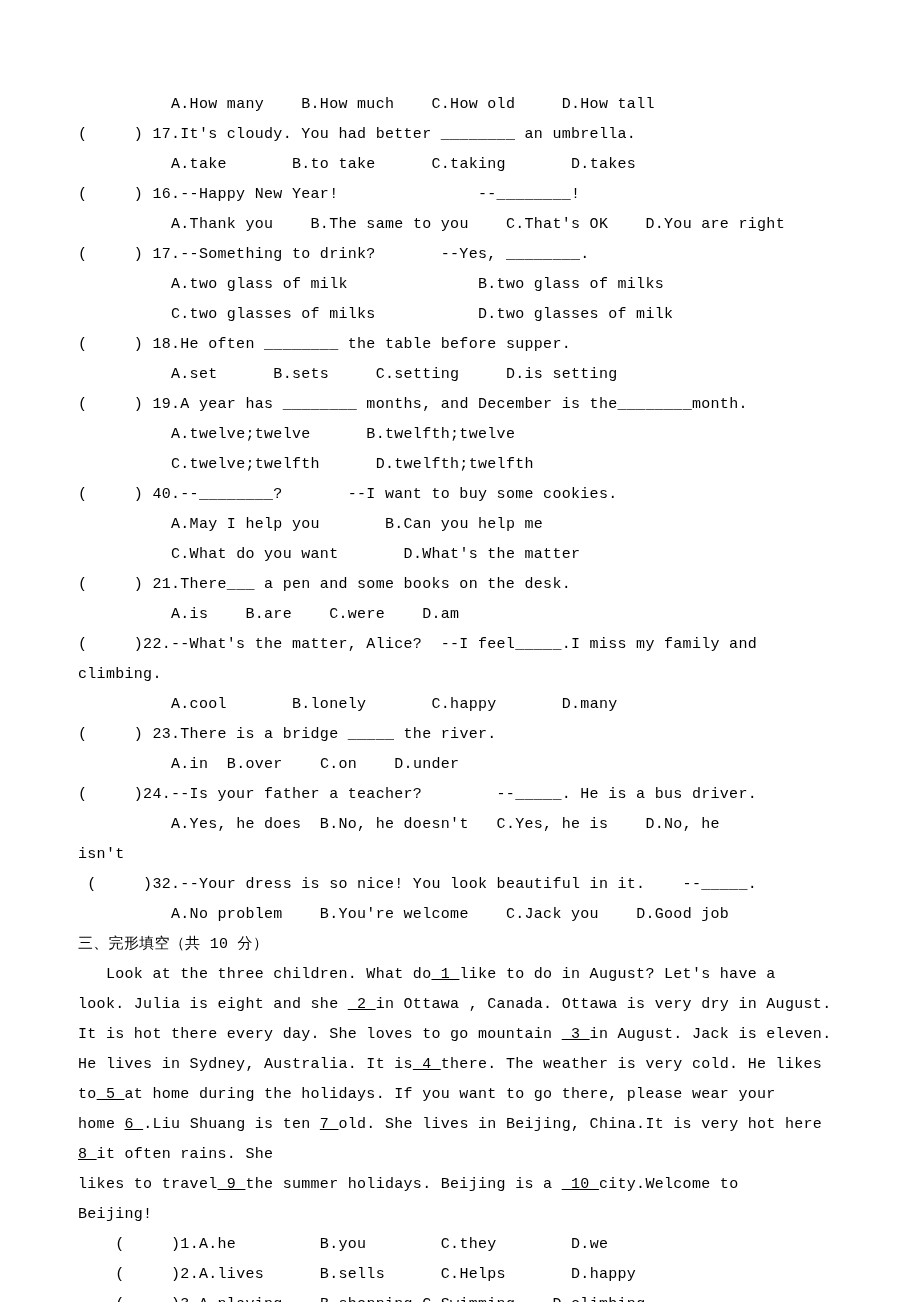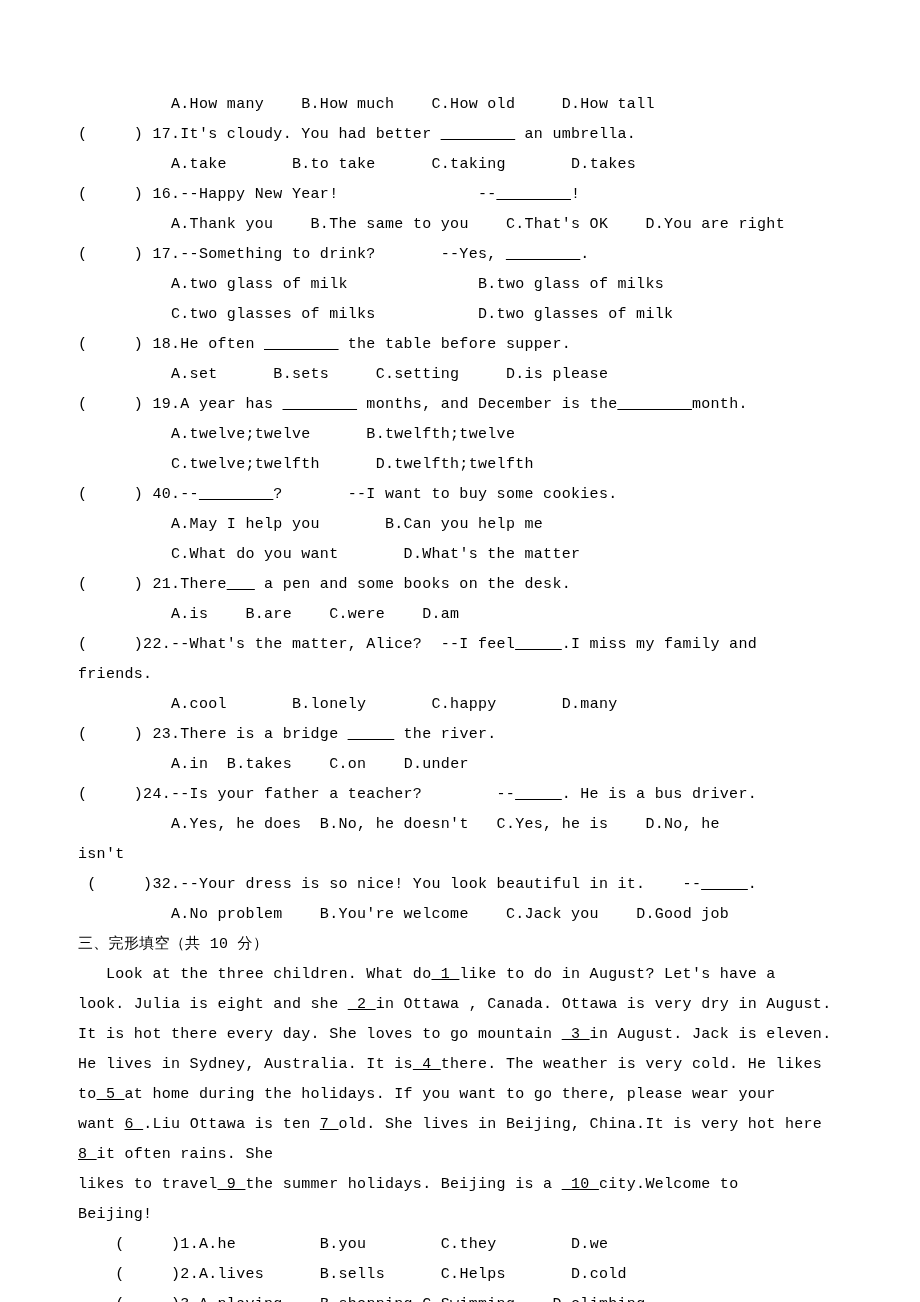--- a/index.html
+++ b/index.html
@@ -12,21 +12,20 @@
       line-height: 2.0;
       color: #000;
       box-sizing: border-box;
       background: #fff;
     }
     .line {
       white-space: pre-wrap;
       letter-spacing: 0.3px;
     }
     .blank {
-      text-decoration: underline;
     }
     .u {
       text-decoration: underline;
     }
   </style>
 </head>
 <body>
 
 <div class="line"><span>          </span><span>A.How many</span>    <span>B.How much</span>    <span>C.How old</span>     <span>D.How tall</span></div>
 
@@ -34,54 +33,54 @@
 <div class="line"><span>          </span><span>A.take</span>       <span>B.to take</span>      <span>C.taking</span>       <span>D.takes</span></div>
 
 <div class="line"><span>(     ) 16.--Happy New Year!               --</span><span class="blank">________</span><span>!</span></div>
 <div class="line"><span>          </span><span>A.Thank you</span>    <span>B.The same to you</span>    <span>C.That's OK</span>    <span>D.You are right</span></div>
 
 <div class="line"><span>(     ) 17.--Something to drink?       --Yes, </span><span class="blank">________</span><span>.</span></div>
 <div class="line"><span>          </span><span>A.two glass of milk</span>              <span>B.two glass of milks</span></div>
 <div class="line"><span>          </span><span>C.two glasses of milks</span>           <span>D.two glasses of milk</span></div>
 
 <div class="line"><span>(     ) 18.He often </span><span class="blank">________</span><span> the table before supper.</span></div>
-<div class="line"><span>          </span><span>A.set</span>      <span>B.sets</span>     <span>C.setting</span>     <span>D.is please</span></div>
+<div class="line"><span>          </span><span>A.set</span>      <span>B.sets</span>     <span>C.setting</span>     <span>D.is setting</span></div>
 
 <div class="line"><span>(     ) 19.A year has </span><span class="blank">________</span><span> months, and December is the</span><span class="blank">________</span><span>month.</span></div>
 <div class="line"><span>          </span><span>A.twelve;twelve</span>      <span>B.twelfth;twelve</span></div>
 <div class="line"><span>          </span><span>C.twelve;twelfth</span>      <span>D.twelfth;twelfth</span></div>
 
 <div class="line"><span>(     ) 40.--</span><span class="blank">________</span><span>?       --I want to buy some cookies.</span></div>
 <div class="line"><span>          </span><span>A.May I help you</span>       <span>B.Can you help me</span></div>
 <div class="line"><span>          </span><span>C.What do you want</span>       <span>D.What's the matter</span></div>
 
 <div class="line"><span>(     ) 21.There</span><span class="blank">___</span><span> a pen and some books on the desk.</span></div>
 <div class="line"><span>          </span><span>A.is</span>    <span>B.are</span>    <span>C.were</span>    <span>D.am</span></div>
 
 <div class="line"><span>(     )22.--What's the matter, Alice?  --I feel</span><span class="blank">_____</span><span>.I miss my family and</span></div>
-<div class="line"><span>friends.</span></div>
+<div class="line"><span>climbing.</span></div>
 <div class="line"><span>          </span><span>A.cool</span>       <span>B.lonely</span>       <span>C.happy</span>       <span>D.many</span></div>
 
 <div class="line"><span>(     ) 23.There is a bridge </span><span class="blank">_____</span><span> the river.</span></div>
-<div class="line"><span>          </span><span>A.in</span>  <span>B.takes</span>    <span>C.on</span>    <span>D.under</span></div>
+<div class="line"><span>          </span><span>A.in</span>  <span>B.over</span>    <span>C.on</span>    <span>D.under</span></div>
 
 <div class="line"><span>(     )24.--Is your father a teacher?        --</span><span class="blank">_____</span><span>. He is a bus driver.</span></div>
 <div class="line"><span>          </span><span>A.Yes, he does</span>  <span>B.No, he doesn't</span>   <span>C.Yes, he is</span>    <span>D.No, he</span></div>
 <div class="line"><span>isn't</span></div>
 
 <div class="line"><span> (     )32.--Your dress is so nice! You look beautiful in it.    --</span><span class="blank">_____</span><span>.</span></div>
 <div class="line"><span>          </span><span>A.No problem</span>    <span>B.You're welcome</span>    <span>C.Jack you</span>    <span>D.Good job</span></div>
 
 <div class="line"><span>三、完形填空（共 10 分）</span></div>
 
 <div class="line"><span>   Look at the three children. What do</span><span class="u"> 1 </span><span>like to do in August? Let's have a</span></div>
 <div class="line"><span>look. Julia is eight and she </span><span class="u"> 2 </span><span>in Ottawa , Canada. Ottawa is very dry in August.</span></div>
 <div class="line"><span>It is hot there every day. She loves to go mountain </span><span class="u"> 3 </span><span>in August. Jack is eleven.</span></div>
 <div class="line"><span>He lives in Sydney, Australia. It is</span><span class="u"> 4 </span><span>there. The weather is very cold. He likes</span></div>
 <div class="line"><span>to</span><span class="u"> 5 </span><span>at home during the holidays. If you want to go there, please wear your</span></div>
-<div class="line"><span>want </span><span class="u">6 </span><span>.Liu Ottawa is ten </span><span class="u">7 </span><span>old. She lives in Beijing, China.It is very hot here</span></div>
+<div class="line"><span>home </span><span class="u">6 </span><span>.Liu Shuang is ten </span><span class="u">7 </span><span>old. She lives in Beijing, China.It is very hot here</span></div>
 <div class="line"><span class="u">8 </span><span>it often rains. She</span></div>
 <div class="line"><span>likes to travel</span><span class="u"> 9 </span><span>the summer holidays. Beijing is a </span><span class="u"> 10 </span><span>city.Welcome to</span></div>
 <div class="line"><span>Beijing!</span></div>
 
 <div class="line"><span>    (     )1.A.he</span>         <span>B.you</span>        <span>C.they</span>        <span>D.we</span></div>
-<div class="line"><span>    (     )2.A.lives</span>      <span>B.sells</span>      <span>C.Helps</span>       <span>D.cold</span></div>
+<div class="line"><span>    (     )2.A.lives</span>      <span>B.sells</span>      <span>C.Helps</span>       <span>D.happy</span></div>
 <div class="line"><span>    (     )3.A.playing</span>    <span>B.shopping</span> <span>C.Swimming</span>    <span>D.climbing</span></div>
 
 </body></html>

